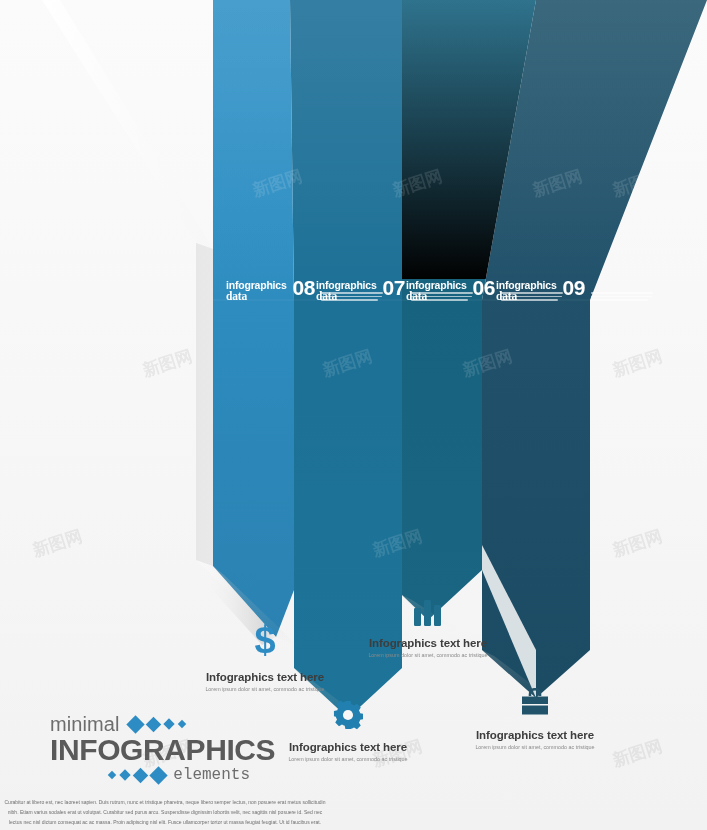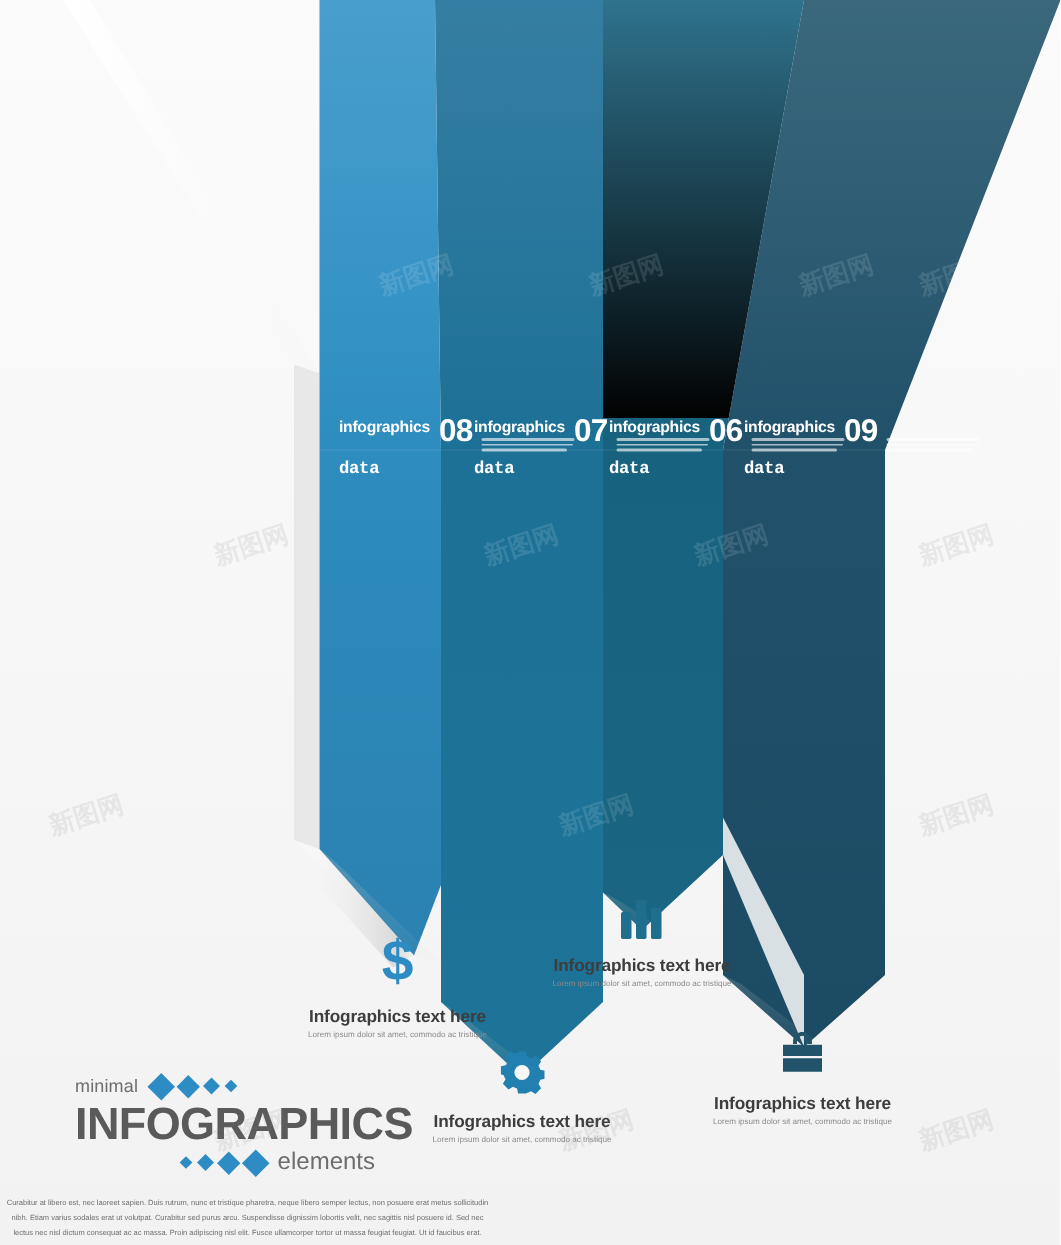--- a/index.html
+++ b/index.html
@@ -53,22 +53,21 @@
   .pl-words .w1 {
     font-size: 10.5px;
     font-weight: bold;
     letter-spacing: -0.2px;
     font-family: "Liberation Sans Narrow", "Liberation Sans", sans-serif;
   }
   .pl-words .w2 {
     font-size: 11.5px;
     font-weight: bold;
     letter-spacing: -0.2px;
-    font-family: Liberation Mono, monospace;
-    margin-top: 17px;
+    font-family: Liberation Serif, serif;
   }
   .pl-num {
     font-size: 21px;
     font-weight: bold;
     line-height: 0.85;
     letter-spacing: -0.5px;
     margin-left: 2px;
     margin-top: -2px;
   }
   .pl-body {
@@ -121,21 +120,21 @@
     top: 714px;
     width: 200px;
   }
   .brand-row1 {
     display: flex;
     align-items: center;
     gap: 9px;
     height: 20px;
   }
   .brand-minimal {
-    font-size: 12px;
+    font-size: 20px;
     color: #6d6d6d;
     font-family: "Liberation Sans", sans-serif;
     letter-spacing: 0.1px;
   }
   .brand-main {
     font-size: 30px;
     font-weight: bold;
     color: #5a5a5a;
     letter-spacing: -0.4px;
     line-height: 1.0;
@@ -145,21 +144,21 @@
   .brand-row3 {
     display: flex;
     align-items: center;
     justify-content: flex-end;
     gap: 8px;
     margin-top: 1px;
   }
   .brand-elements {
     font-size: 16px;
     color: #6d6d6d;
-    font-family: Liberation Sans, sans-serif;
+    font-family: Liberation Mono, monospace;
   }
   .dia {
     display: inline-block;
     transform: rotate(45deg);
     background: #2e8cc4;
   }
 
   
   .footer-para {
     position: absolute;

